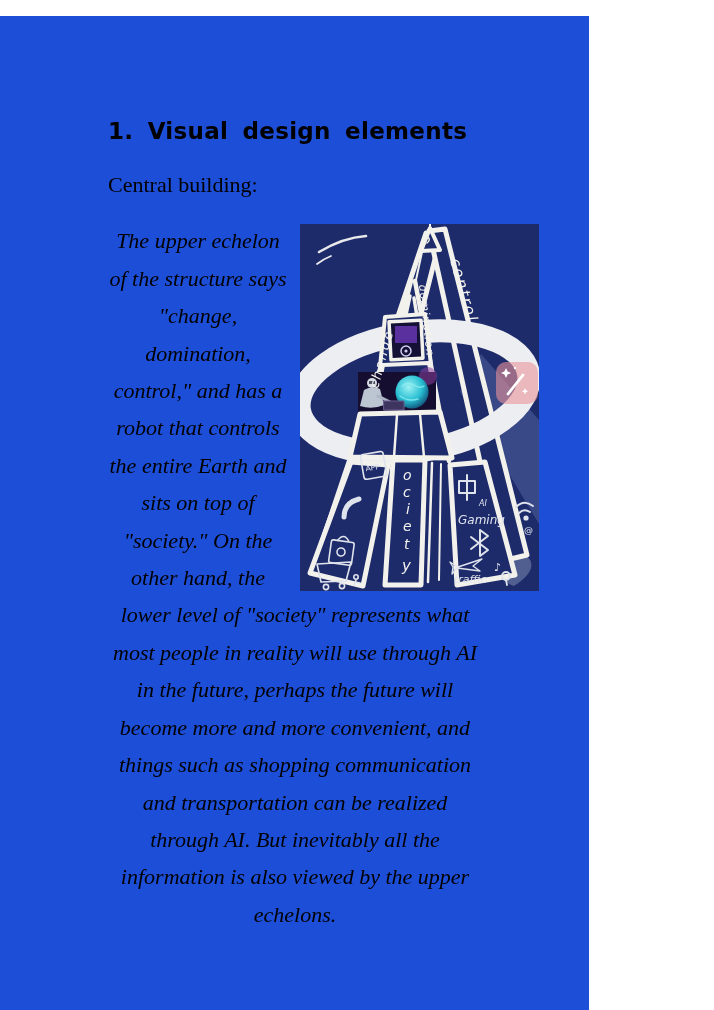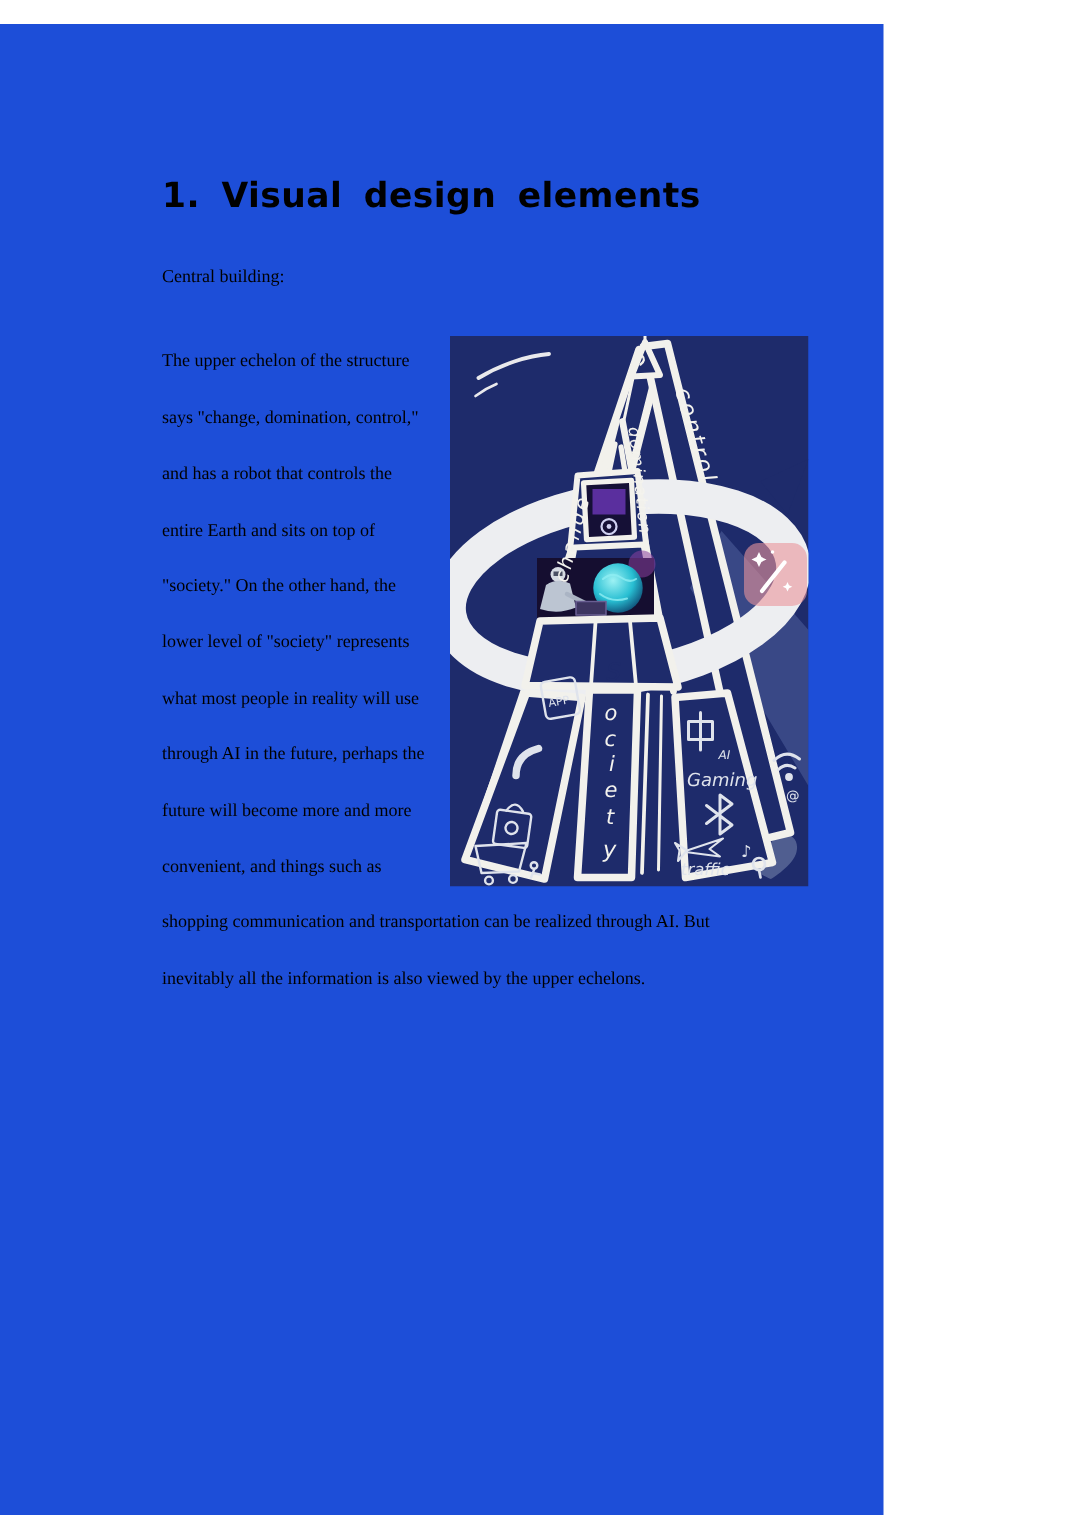--- a/index.html
+++ b/index.html
@@ -18,25 +18,25 @@
     font-family:"DejaVu Sans", sans-serif;
     font-weight:700;
     font-size:23px;
     line-height:30px;
     letter-spacing:0.3px;
     word-spacing:6px;
     color:#000;
   }
   p.body-par {
     margin:0;
-    font-size:12px;
+    font-size:22px;
     line-height:37.4px;
     text-align:justify;
   }
-  p.body-par.ragged { text-align:left; }
+  p.body-par.ragged { text-align:center;font-style:italic; }
   p.gap-before { margin-top:19px; }
   .artwork {
     float:right;
     width:239px; height:367px;
     margin:21px -57px 0 12px;
   }
   .artwork svg { display:block; }
   svg text { font-family:"DejaVu Sans", sans-serif; }
 </style>
 </head>

